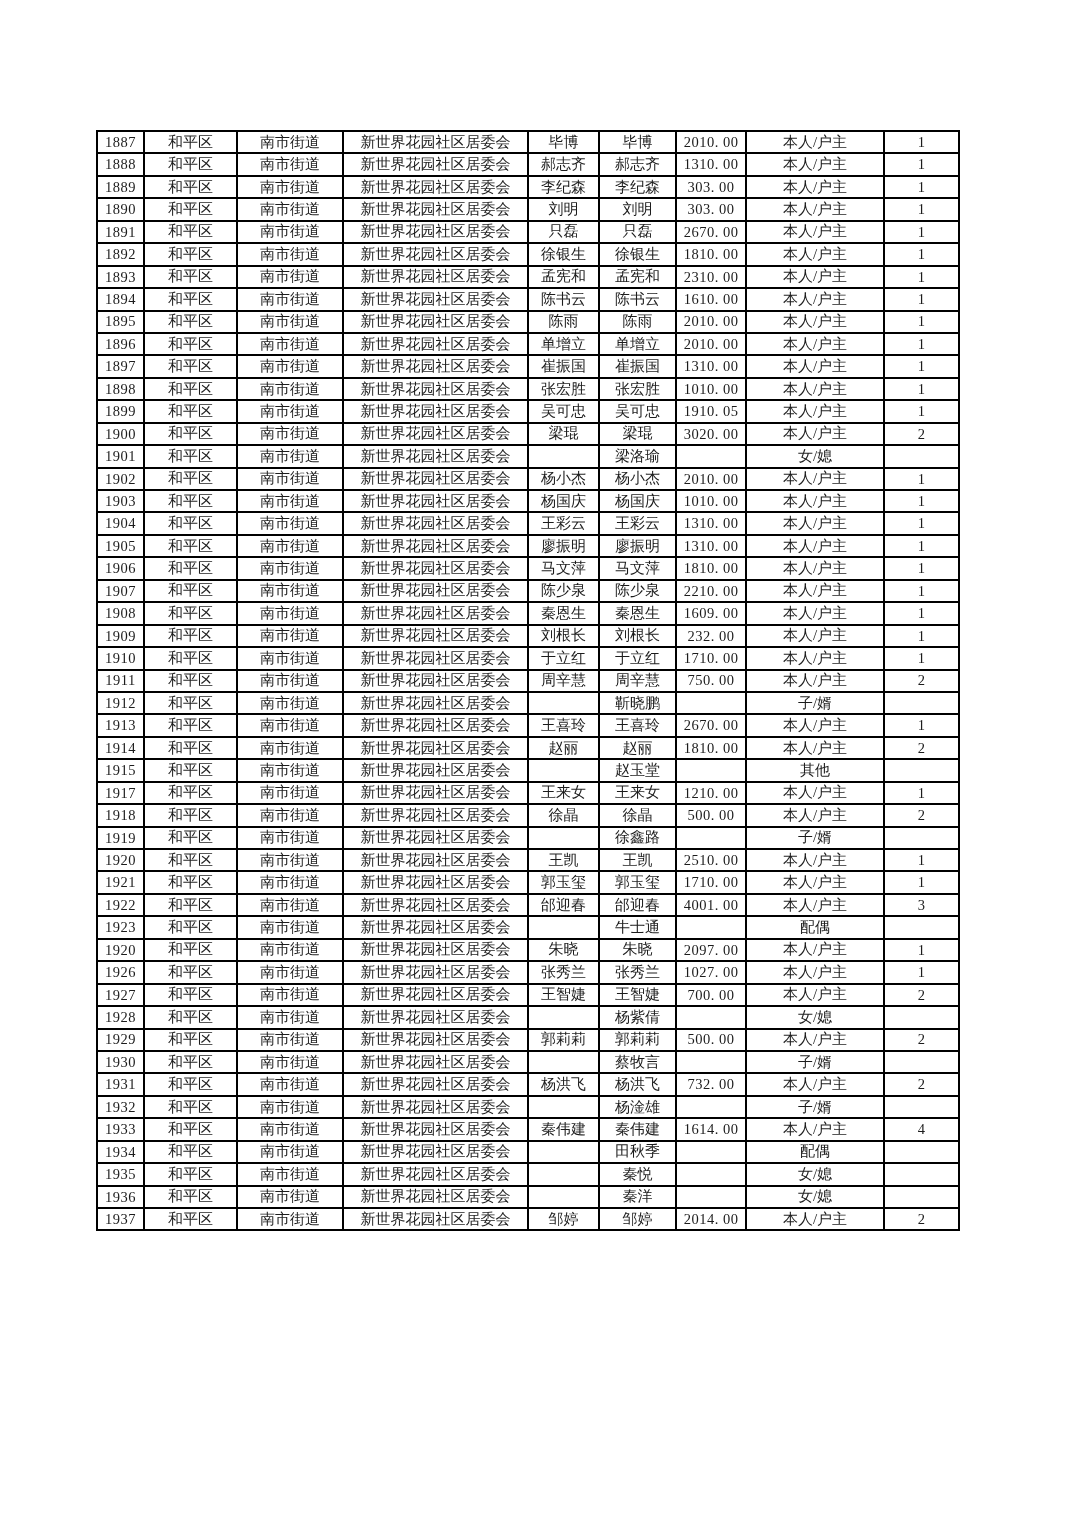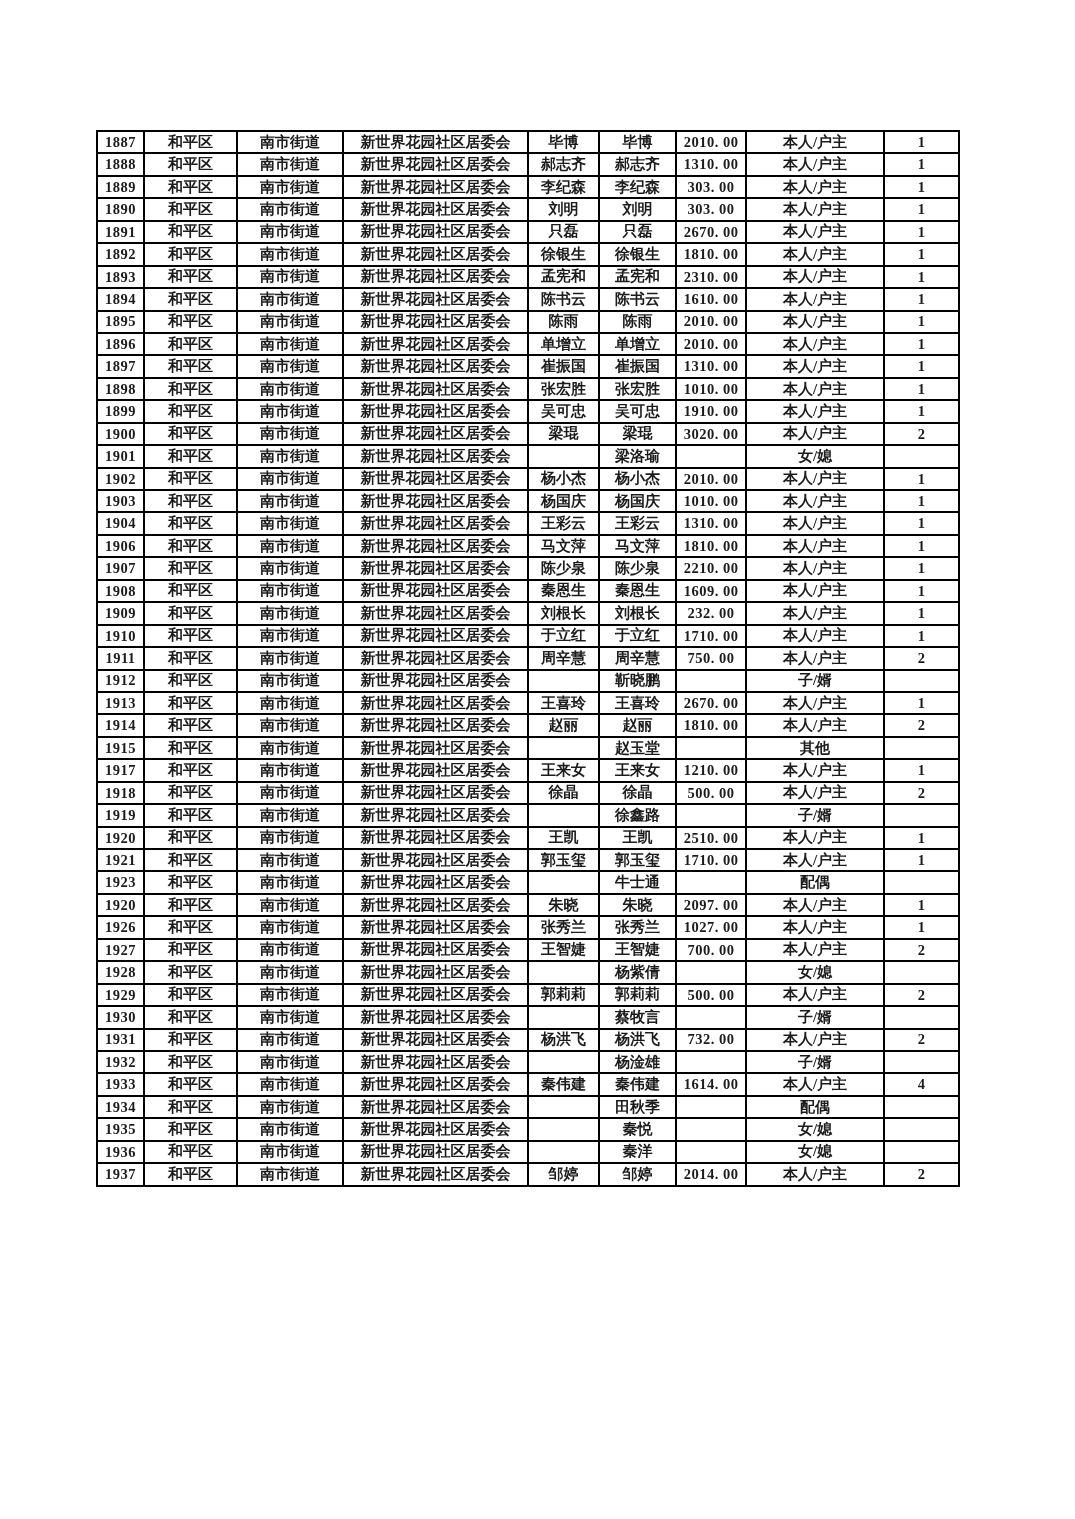--- a/index.html
+++ b/index.html
@@ -23,21 +23,20 @@
     background: #ffffff;
   }
   table.data-table {
     position: absolute;
     left: 96px;
     top: 130px;
     width: 862px;
     border-collapse: collapse;
     table-layout: fixed;
     border: 2px solid #000000;
-    font-weight: bold;
   }
   table.data-table td {
     border: 2px solid #000000;
     height: 20.45px; 
     padding: 0;
     text-align: center;
     vertical-align: middle;
     font-size: 15px;
     line-height: 1;
     overflow: hidden;
@@ -198,21 +197,21 @@
           <td>本人/户主</td>
           <td class="num">1</td>
         </tr>
         <tr>
           <td class="num">1899</td>
           <td>和平区</td>
           <td>南市街道</td>
           <td>新世界花园社区居委会</td>
           <td>吴可忠</td>
           <td>吴可忠</td>
-          <td class="num">1910. 00</td>
+          <td class="num">1910. 05</td>
           <td>本人/户主</td>
           <td class="num">1</td>
         </tr>
         <tr>
           <td class="num">1900</td>
           <td>和平区</td>
           <td>南市街道</td>
           <td>新世界花园社区居委会</td>
           <td>梁琨</td>
           <td>梁琨</td>
@@ -258,20 +257,31 @@
           <td>和平区</td>
           <td>南市街道</td>
           <td>新世界花园社区居委会</td>
           <td>王彩云</td>
           <td>王彩云</td>
           <td class="num">1310. 00</td>
           <td>本人/户主</td>
           <td class="num">1</td>
         </tr>
         <tr>
+          <td class="num">1905</td>
+          <td>和平区</td>
+          <td>南市街道</td>
+          <td>新世界花园社区居委会</td>
+          <td>廖振明</td>
+          <td>廖振明</td>
+          <td class="num">1310. 00</td>
+          <td>本人/户主</td>
+          <td class="num">1</td>
+        </tr>
+        <tr>
           <td class="num">1906</td>
           <td>和平区</td>
           <td>南市街道</td>
           <td>新世界花园社区居委会</td>
           <td>马文萍</td>
           <td>马文萍</td>
           <td class="num">1810. 00</td>
           <td>本人/户主</td>
           <td class="num">1</td>
         </tr>
@@ -421,20 +431,31 @@
         <tr>
           <td class="num">1921</td>
           <td>和平区</td>
           <td>南市街道</td>
           <td>新世界花园社区居委会</td>
           <td>郭玉玺</td>
           <td>郭玉玺</td>
           <td class="num">1710. 00</td>
           <td>本人/户主</td>
           <td class="num">1</td>
+        </tr>
+        <tr>
+          <td class="num">1922</td>
+          <td>和平区</td>
+          <td>南市街道</td>
+          <td>新世界花园社区居委会</td>
+          <td>邰迎春</td>
+          <td>邰迎春</td>
+          <td class="num">4001. 00</td>
+          <td>本人/户主</td>
+          <td class="num">3</td>
         </tr>
         <tr>
           <td class="num">1923</td>
           <td>和平区</td>
           <td>南市街道</td>
           <td>新世界花园社区居委会</td>
           <td></td>
           <td>牛士通</td>
           <td class="num"></td>
           <td>配偶</td>

